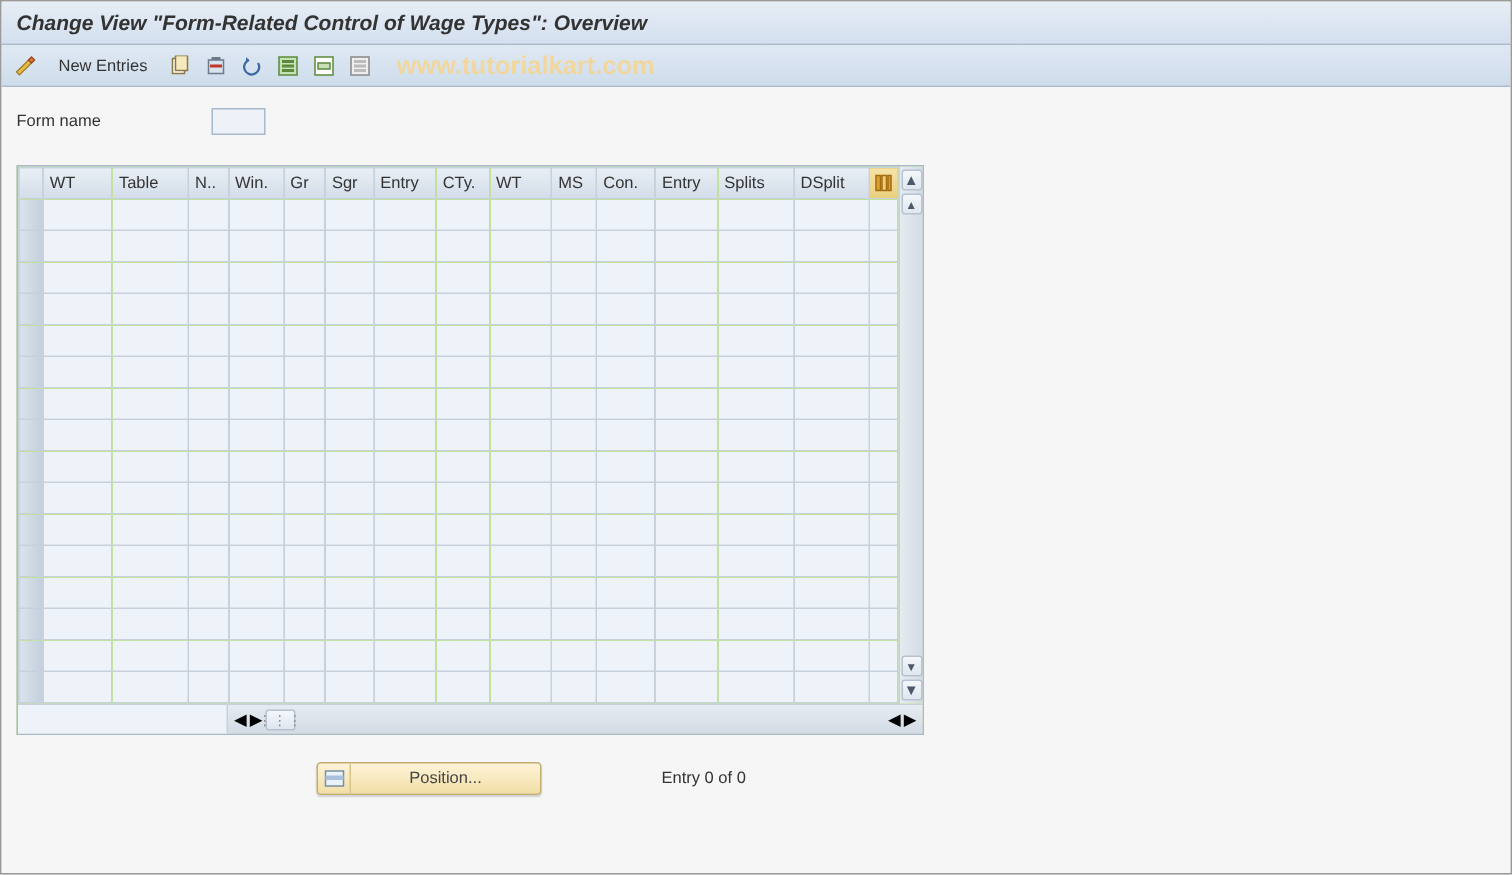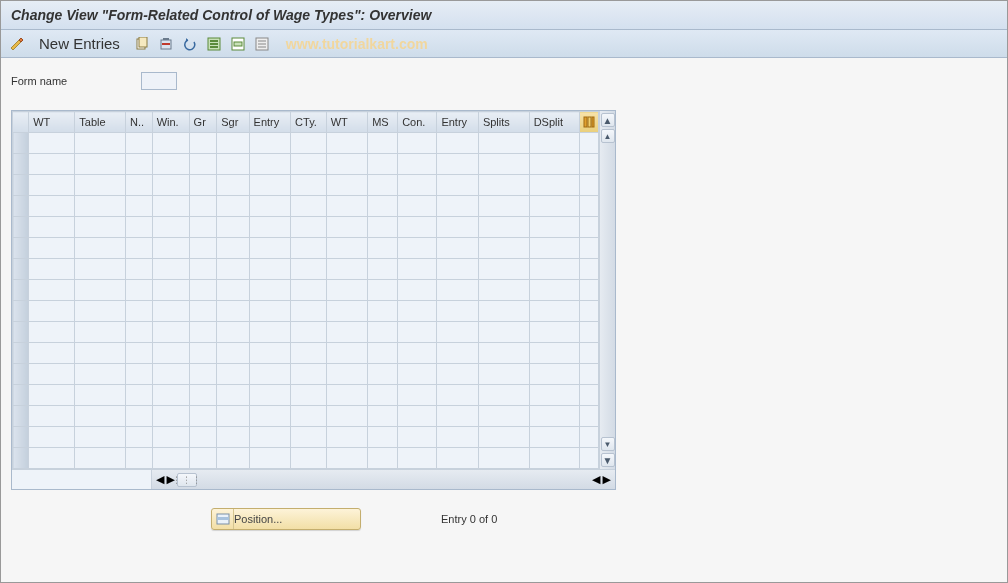--- a/index.html
+++ b/index.html
@@ -37,28 +37,28 @@
       width: 20px;
       height: 20px;
       display: flex;
       align-items: center;
       justify-content: center;
       border-radius: 2px;
       cursor: pointer;
     }
     .toolbar-btn {
       padding: 2px 8px;
-      font-size: 15px;
+      font-size: 11px;
       color: #333;
       cursor: pointer;
       border-radius: 2px;
     }
     .toolbar .watermark {
       margin-left: 10px;
-      font-size: 14px;
+      font-size: 17px;
       font-weight: bold;
       color: #f6d590;
       letter-spacing: 0px;
       opacity: 0.85;
       font-family: Arial, sans-serif;
     }
     .content {
       background: #f6f6f6;
       padding: 14px 10px;
       height: calc(100% - 55px);
@@ -183,21 +183,21 @@
       cursor: pointer;
       color: #444;
       font-size: 11px;
       box-shadow: 0 1px 1px rgba(0,0,0,0.15);
     }
     .position-btn .icon {
       width: 22px; height:100%;
       display:flex; align-items:center; justify-content:center;
       border-right: 1px solid #d5c58f;
     }
-    .position-btn .label { flex:1; text-align:left; }
+    .position-btn .label { flex:1; text-align:center; }
     .entry-text { color:#333; }
 
     
     .c-wt1 {width:40px;}
     .c-table {width:44px;}
     .c-n {width:20px;}
     .c-win {width:32px;margin-top:24px;}
     .c-gr {width:24px;margin-top:36px;}
     .c-sgr {width:28px;}
     .c-ptyp {width:36px;}

